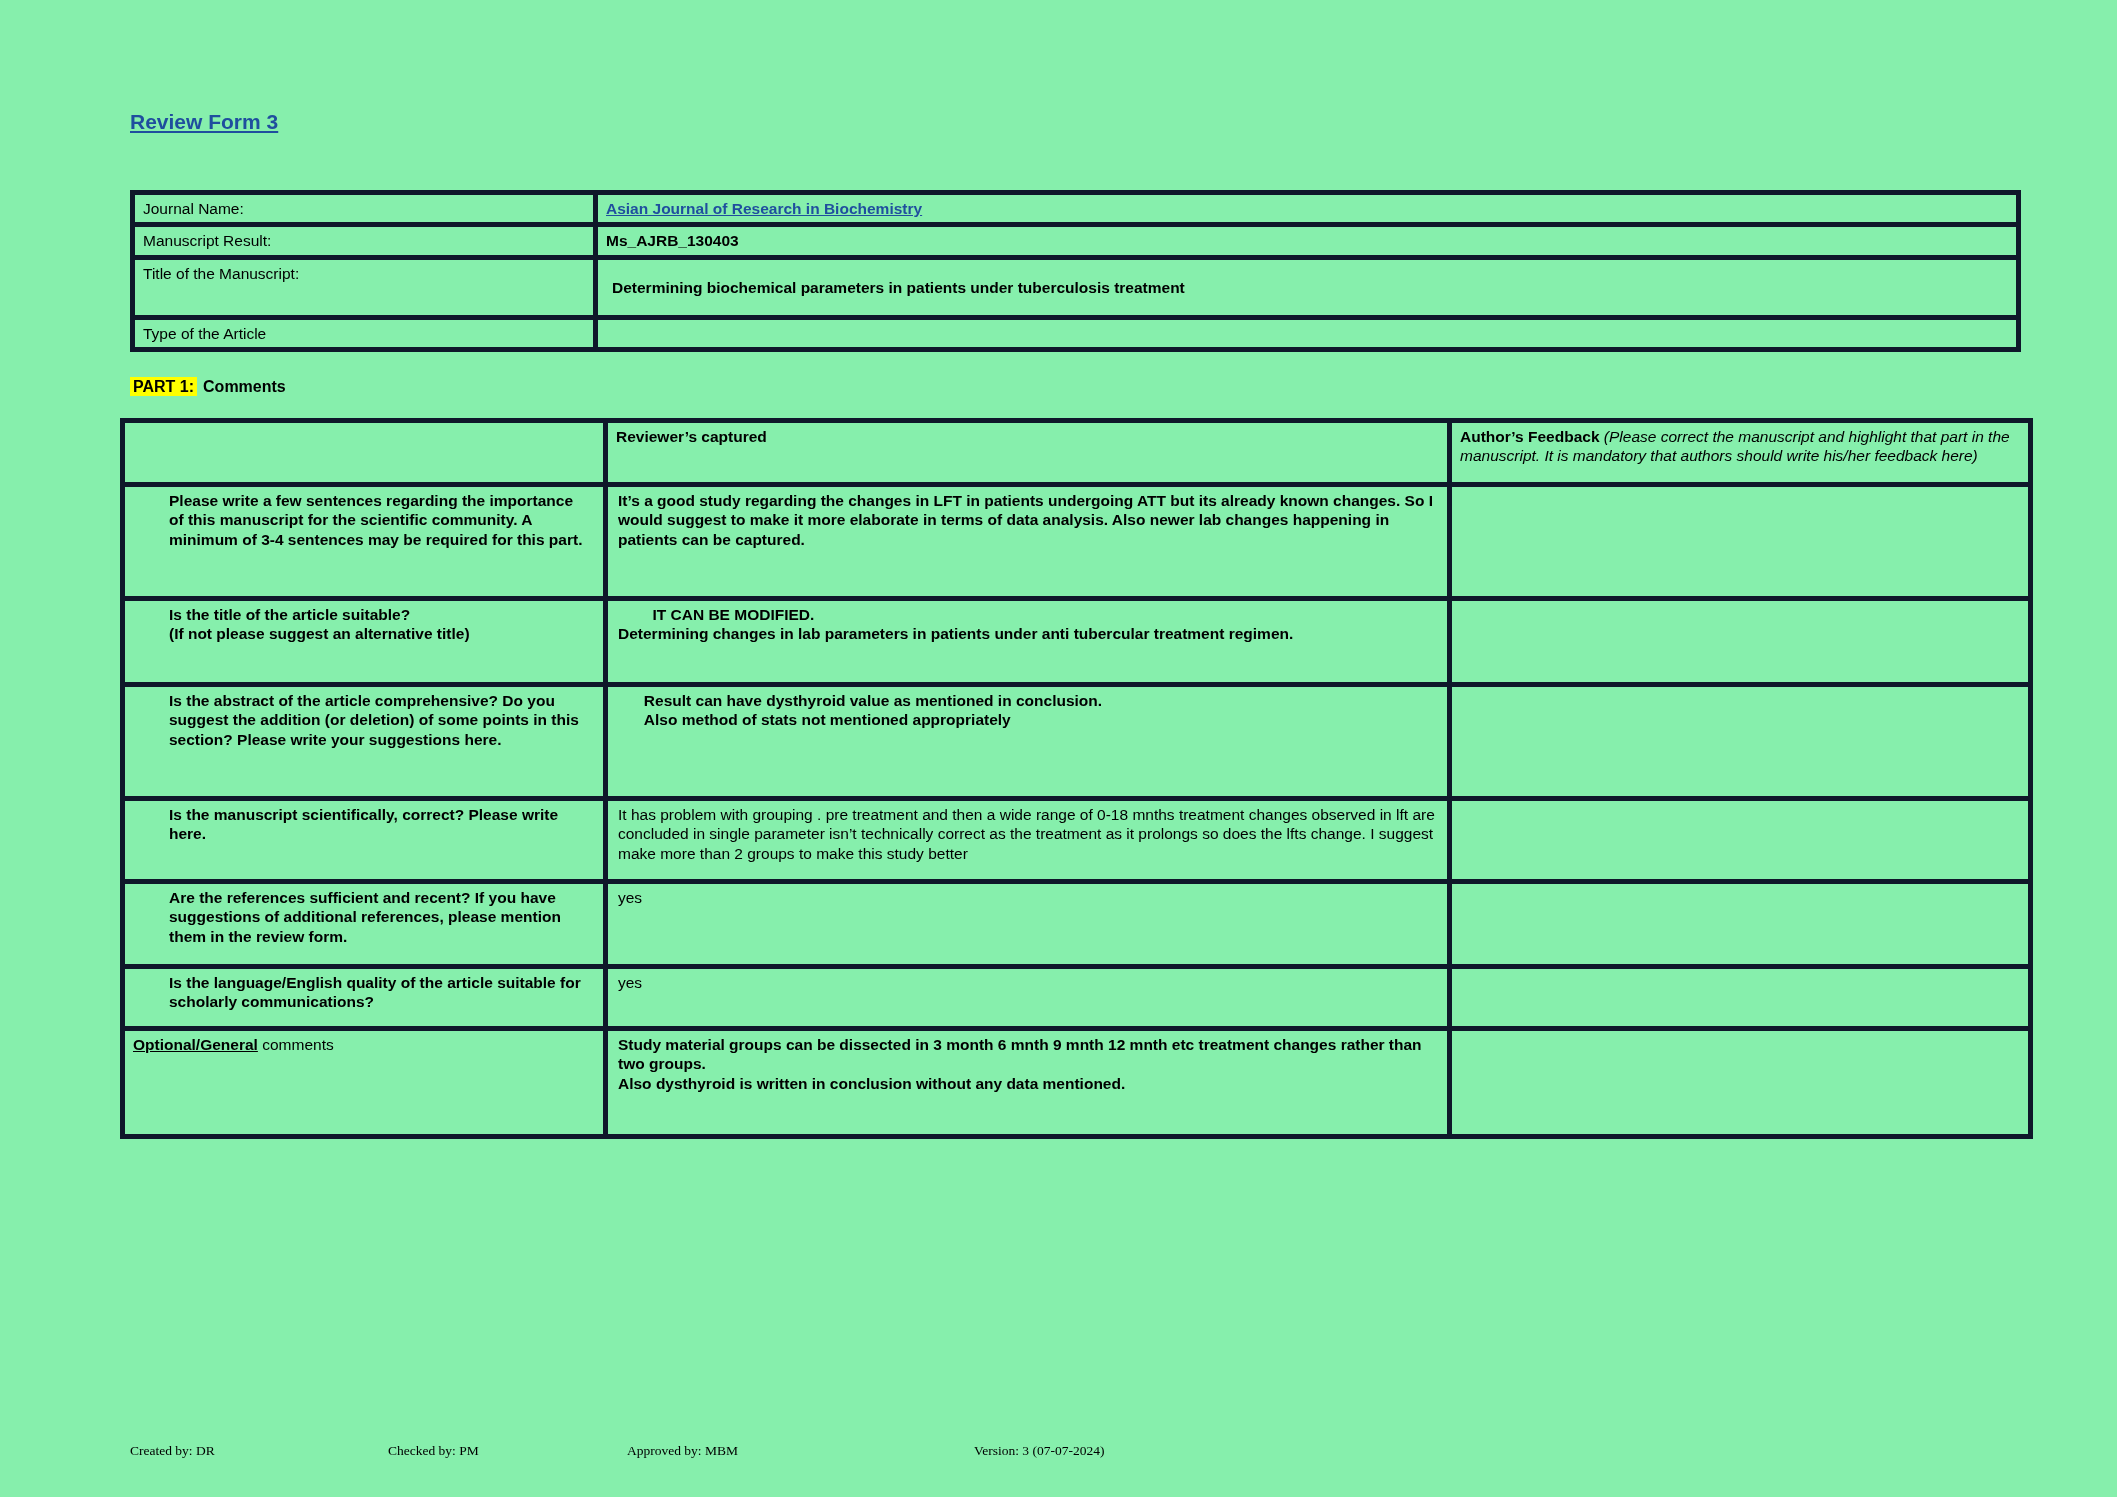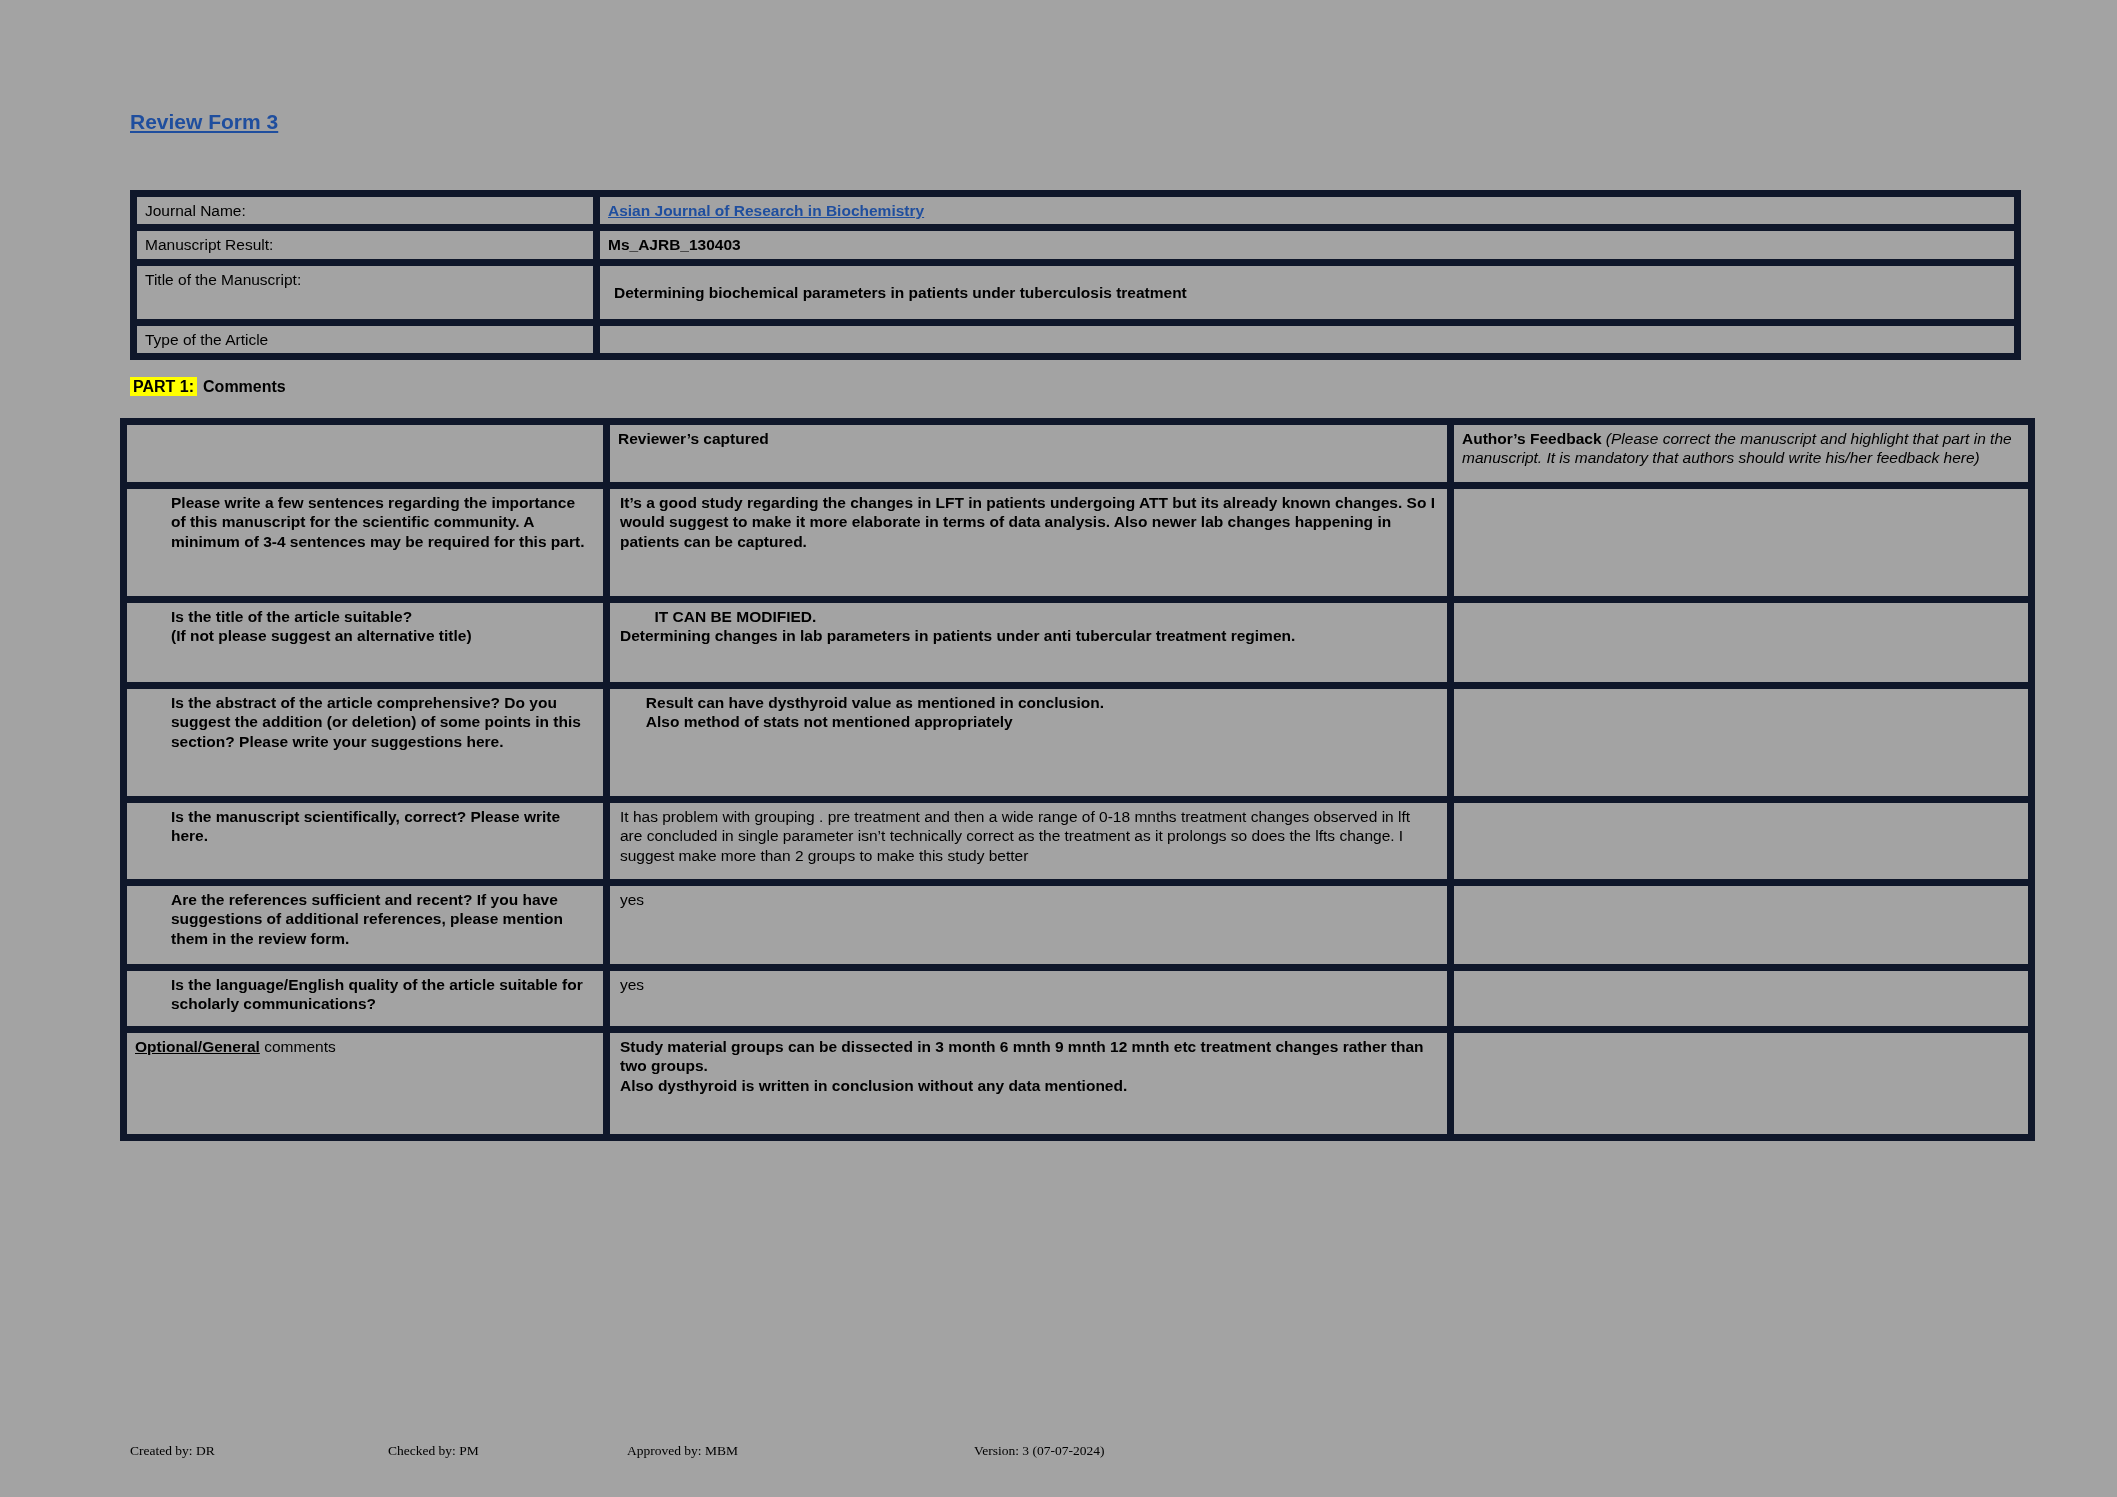--- a/index.html
+++ b/index.html
@@ -5,30 +5,30 @@
   :root{
     --link-color:#1f4e9e;
     --highlight-color:#ffff00;
   }
   *{margin:0;padding:0;box-sizing:border-box;}
   html,body{background:#ffffff;}
   body{
     width:2117px;height:1497px;position:relative;overflow:hidden;
     font-family:"Liberation Sans", sans-serif;color:#000;
   }
-  .page{position:absolute;inset:0;background:#a3a3a3;}
+  .page{position:absolute;inset:0;background:#86efac;}
 
   .doc-title{
     position:absolute;left:130px;top:110px;
     font-size:21px;font-weight:bold;color:var(--link-color);
     text-decoration:underline;
   }
 
   table{border-collapse:collapse;table-layout:fixed;}
-  td{border:7px solid #0f172a;vertical-align:top;font-size:15.5px;line-height:1.25;padding:4px 8px;}
+  td{border:5px solid #0f172a;vertical-align:top;font-size:15.5px;line-height:1.25;padding:4px 8px;}
 
   
   .header-table{position:absolute;left:130px;top:190px;width:1891px;}
   .header-table .label-cell{width:463px;}
   .header-table .title-row{height:60px;}
   .header-table .last-row{height:32px;}
   .value-cell.vmid{vertical-align:middle;padding-left:14px;}
   .bold{font-weight:bold;}
   .journal-link{
     color:var(--link-color);font-weight:bold;text-decoration:underline;

